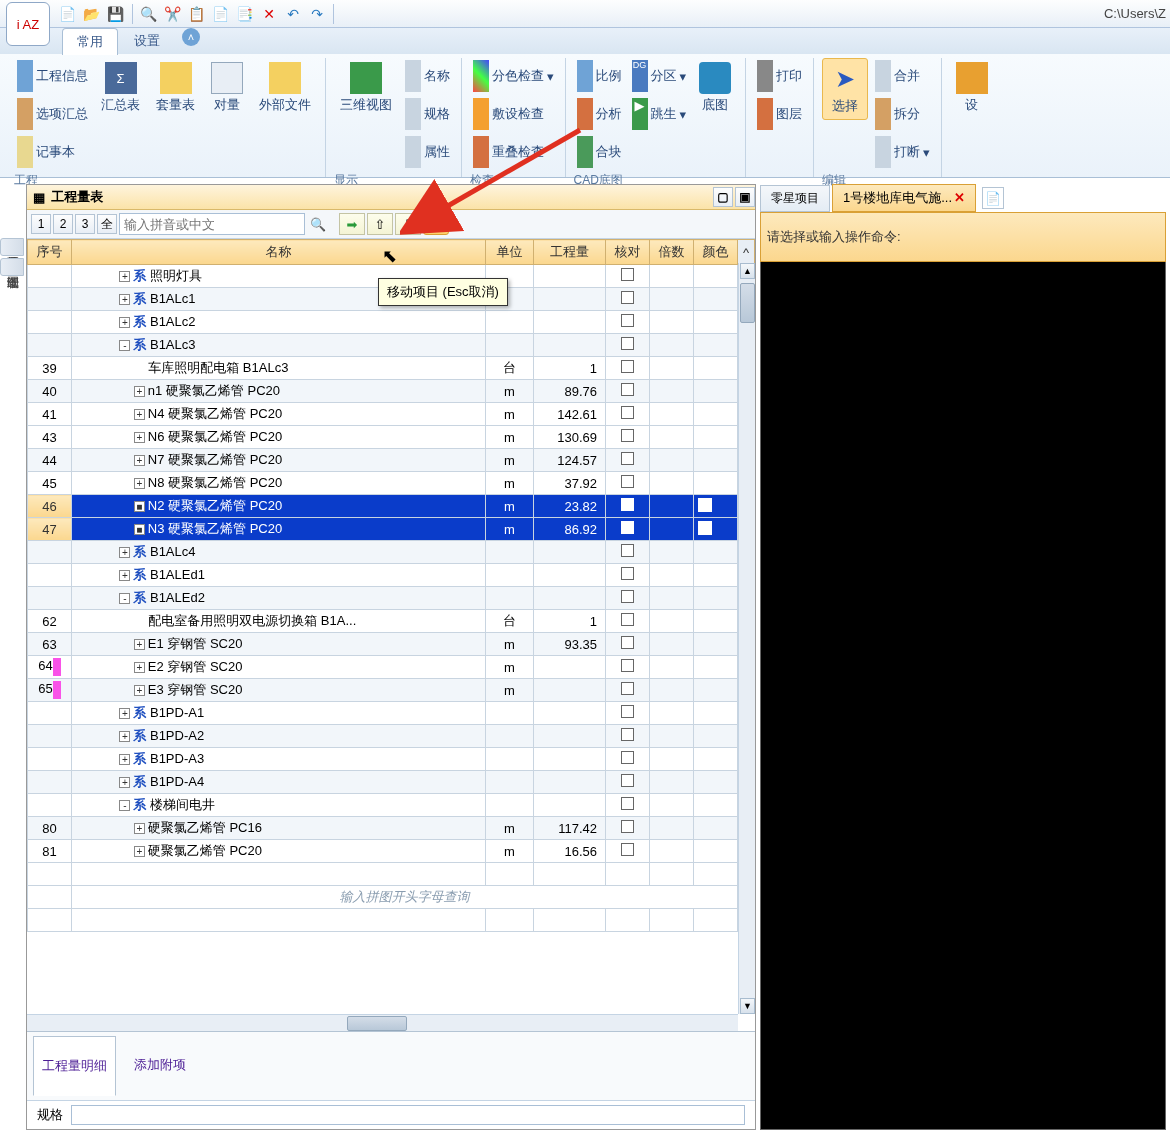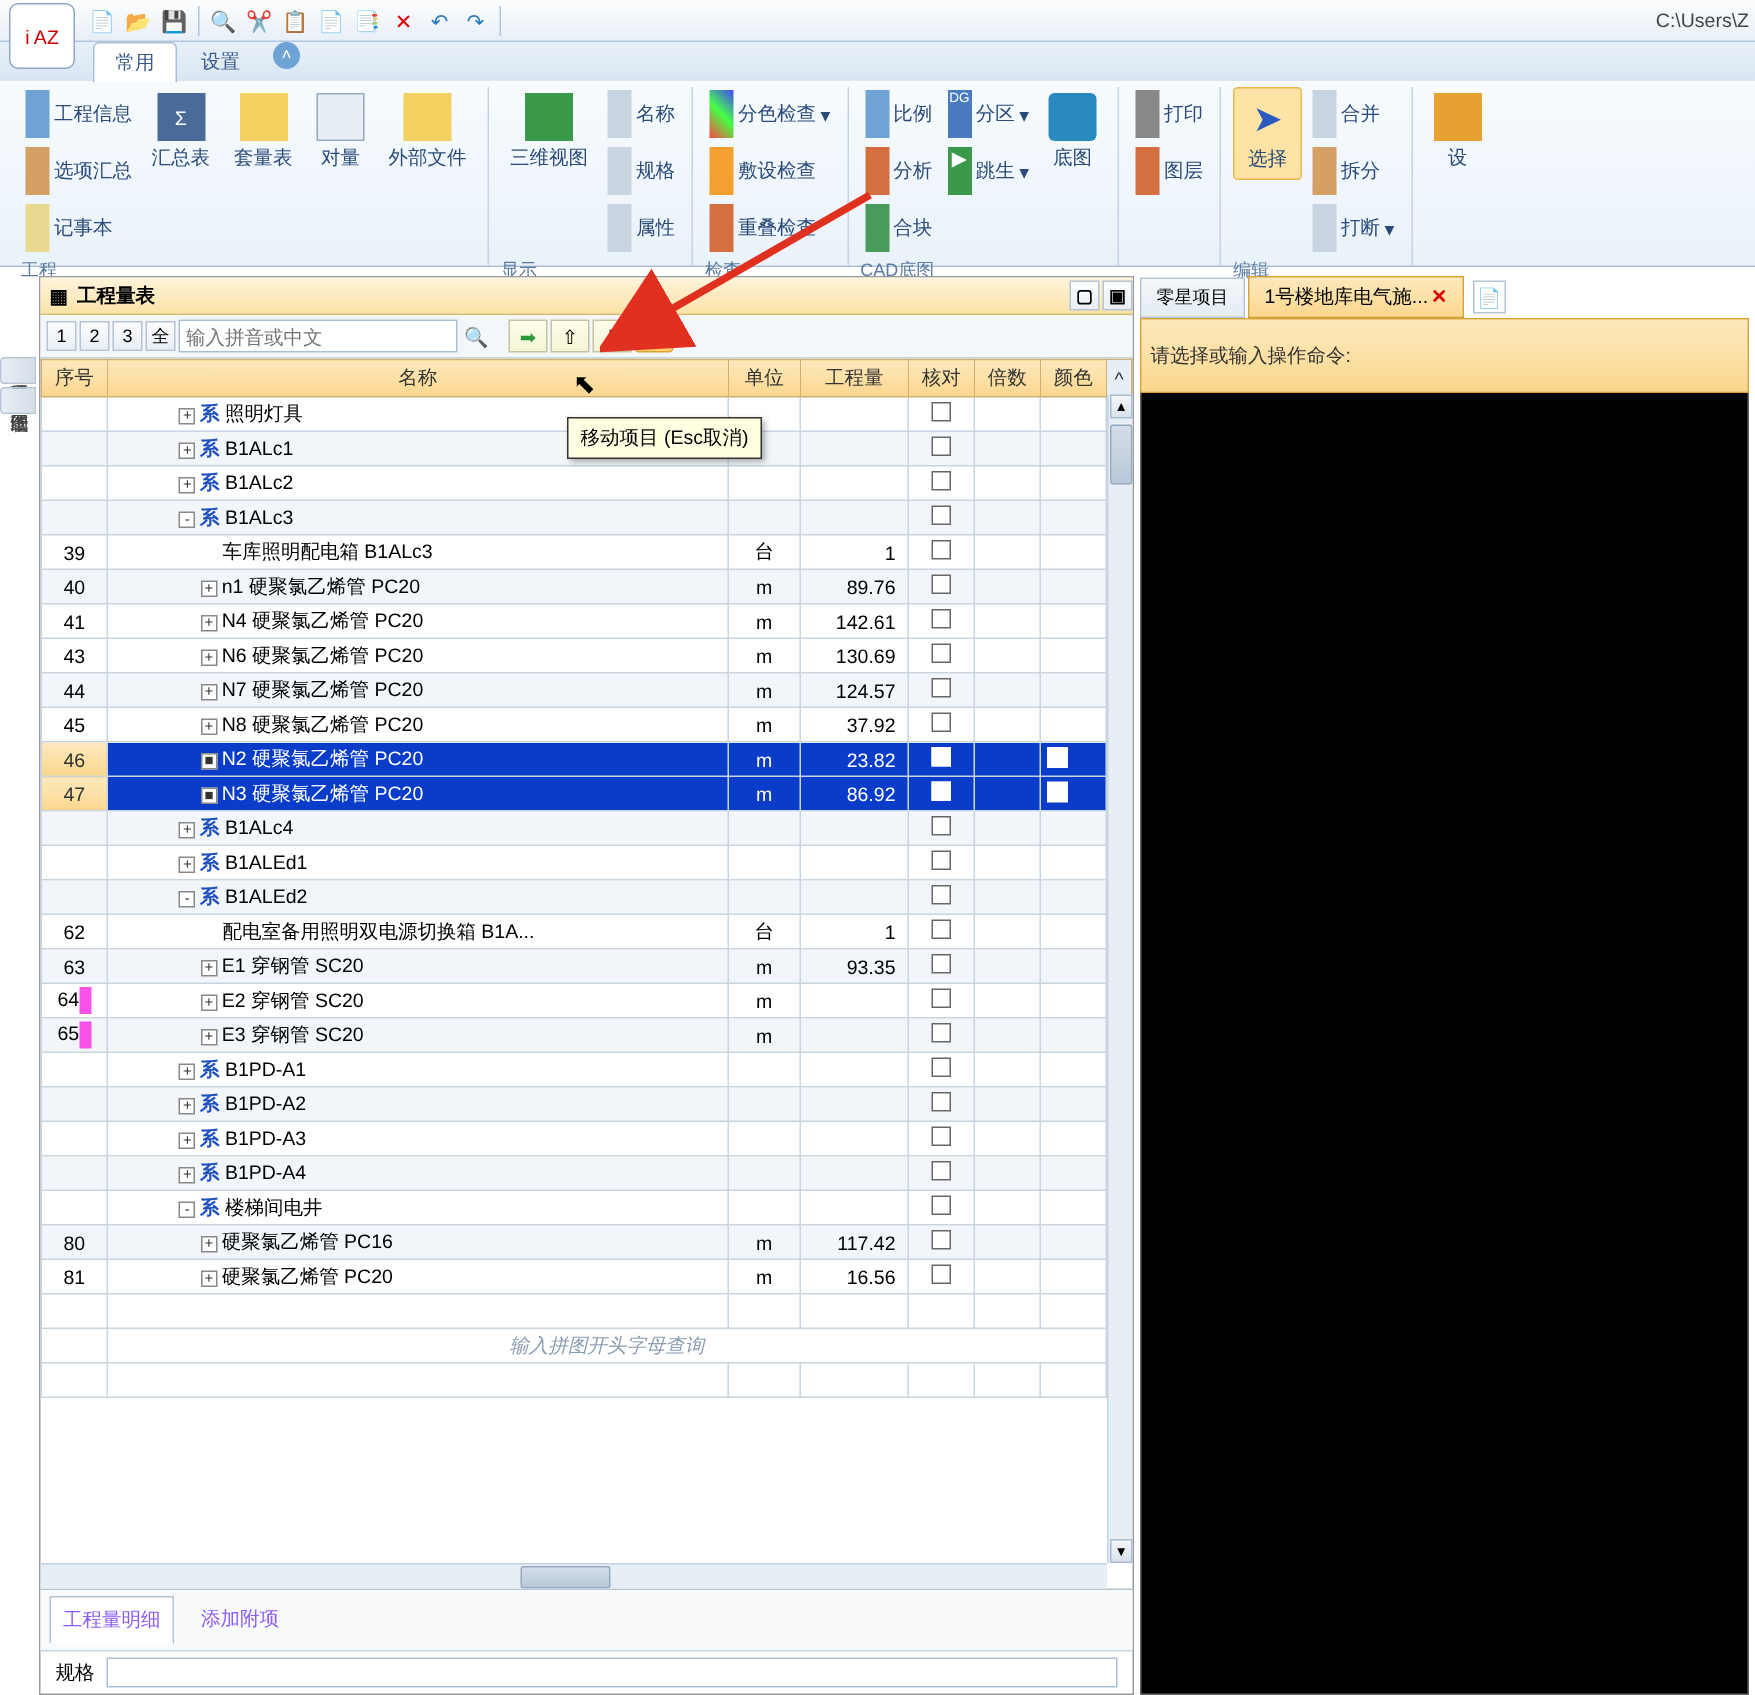--- a/index.html
+++ b/index.html
@@ -45,21 +45,21 @@
 .grid td.qty{text-align:right;padding-right:8px}
 .grid td.chk{text-align:center}
 .tree-ind{display:inline-block}
 .exp{display:inline-block;width:11px;height:11px;border:1px solid #888;text-align:center;line-height:9px;font-size:10px;margin-right:3px;background:#fff;color:#333;cursor:pointer}
 .sys{color:#2050c0;font-weight:bold}
 .chkbox{display:inline-block;width:13px;height:13px;border:1px solid #666;background:#fff}
 .sel .chkbox{border-color:#fff}
 .hint-row td{color:#8a9db0;font-style:italic;text-align:center}
 .mark{display:inline-block;width:8px;height:18px;background:#f952e8;vertical-align:middle}
 .bottom-tabs{border-top:1px solid #b4c4d4;padding:4px 6px;display:flex;gap:10px;background:#f8fafc}
-.btab{padding:6px 8px;cursor:pointer;color:#8b5cf6}
+.btab{padding:20px 8px;cursor:pointer;color:#4c1d95}
 .btab.active{background:#fff;border:1px solid #b4c4d4;border-bottom:1px solid #fff}
 .right-pane{flex:1;margin:6px 4px 0 0;display:flex;flex-direction:column}
 .rp-tabs{display:flex;gap:2px;align-items:center}
 .rp-tab{padding:4px 10px;background:linear-gradient(#f4f7fa,#e4ecf4);border:1px solid #b4c4d4;cursor:pointer;font-size:12px}
 .rp-tab.act{background:linear-gradient(#fde9bd,#fbd78e);border-color:#d9a036}
 .rp-close{color:#d00;font-weight:bold;margin-left:2px}
 .rp-new{width:22px;height:22px;border:1px solid #b4c4d4;background:#fff;margin-left:4px;cursor:pointer;display:flex;align-items:center;justify-content:center}
 .cmd-line{background:linear-gradient(#fde9bd,#fbd78e);border:1px solid #d9a036;padding:15px 6px;color:#333}
 .view3d{flex:1;background:#000;border:1px solid #666;border-top:none}
 .tooltip{position:absolute;left:378px;top:278px;background:#ffffe1;border:1px solid #333;padding:4px 8px;box-shadow:2px 2px 4px rgba(0,0,0,.3);z-index:20;font-size:13px}

